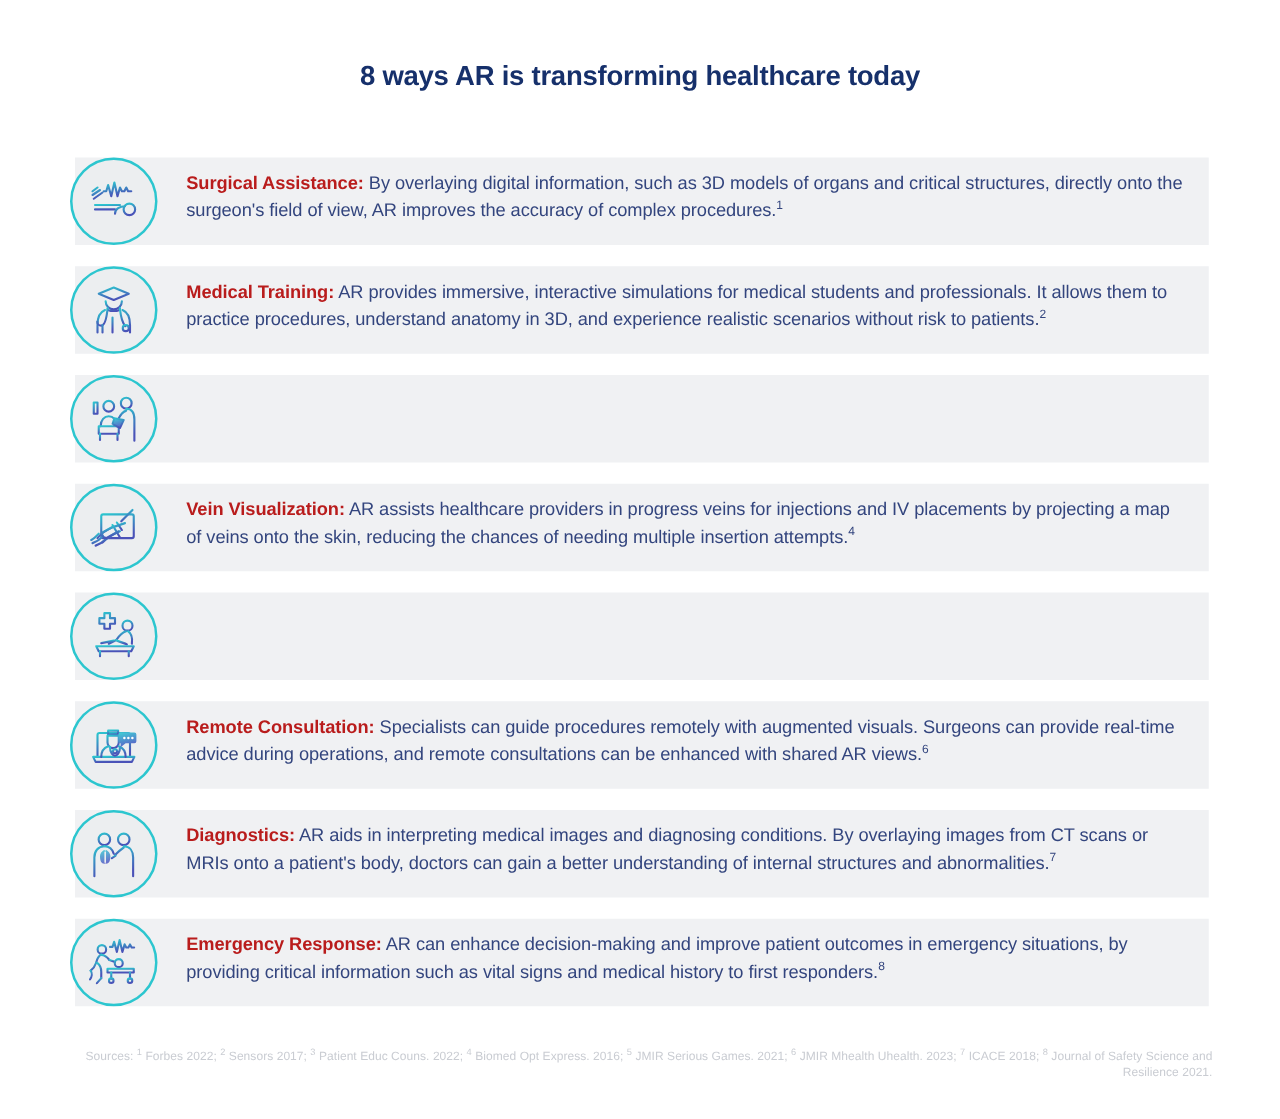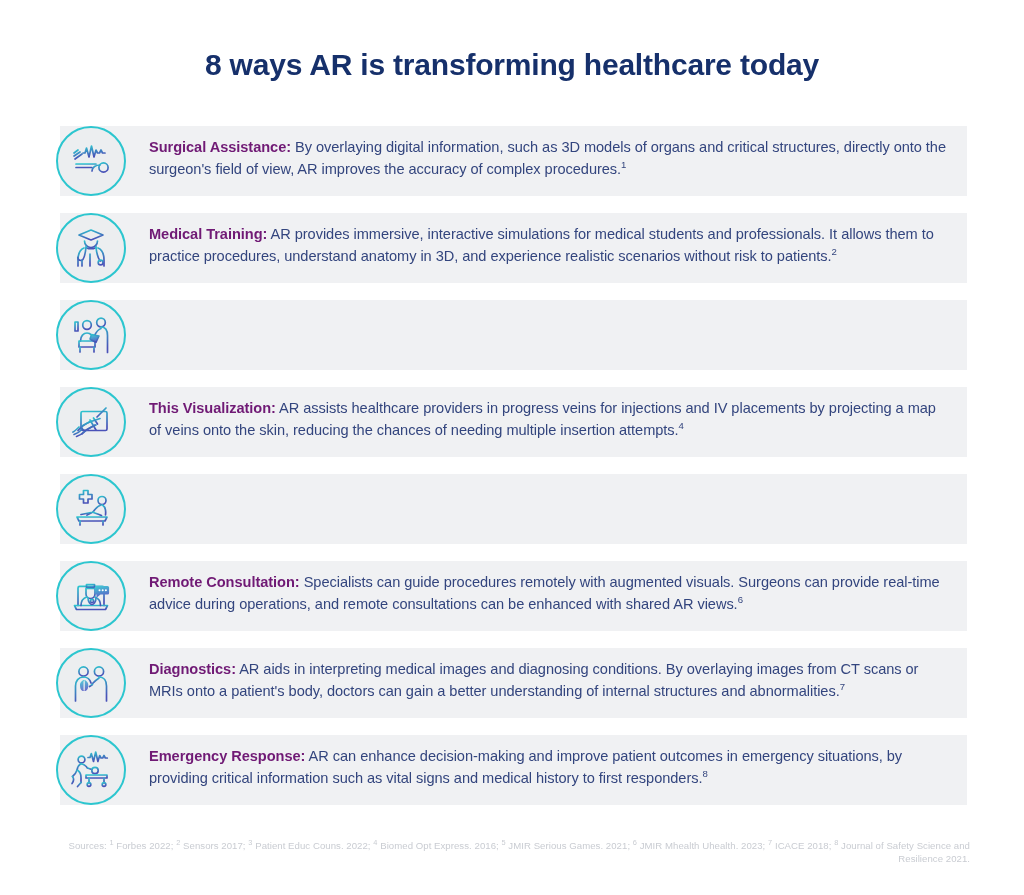--- a/index.html
+++ b/index.html
@@ -22,21 +22,21 @@
     box-sizing: border-box;
   }
 
   
   .title {
     position: absolute;
     top: 48px;
     left: 0;
     width: 1024px;
     text-align: center;
-    font-size: 30px;
+    font-size: 22px;
     font-weight: bold;
     color: #16306b;
     letter-spacing: -0.2px;
     white-space: nowrap;
   }
 
   
   .rows {
     position: absolute;
     top: 126px;
@@ -84,21 +84,21 @@
     left: 149px;
     top: 11px;
     width: 800px;
     font-size: 14.6px;
     line-height: 21.5px;
     color: #33457e;
     letter-spacing: -0.05px;
   }
 
   .row-text b {
-    color: #701a75;
+    color: #b91c1c;
     font-weight: bold;
   }
 
   .row-text sup {
     font-size: 9.6px;
     vertical-align: super;
     line-height: 0;
   }
 
   
@@ -229,21 +229,21 @@
             <path d="M10 31.5 c3 -4 8 -7 13 -9 l9 -3"></path>
             <path d="M14 35 c4 -4 9 -7 14 -9"></path>
             <path d="M27 26 l-9 5 a3 3 0 0 1 -4 -4 l9 -5"></path>
             <path d="M22 21 l6 10"></path>
             <path d="M29 18 l9 -9"></path>
             <path d="M25.5 19 l4 6"></path>
           </g>
         </svg>
       </div>
       <div class="row-text">
-        <b>This Visualization:</b><span> AR assists healthcare providers in progress veins for injections and IV placements by projecting a map of veins onto the skin, reducing the chances of needing multiple insertion attempts.</span><sup>4</sup>
+        <b>Vein Visualization:</b><span> AR assists healthcare providers in progress veins for injections and IV placements by projecting a map of veins onto the skin, reducing the chances of needing multiple insertion attempts.</span><sup>4</sup>
       </div>
     </div>
 
     <div class="row">
       <div class="row-band"></div>
       <div class="icon-wrap">
         <svg width="46" height="46" viewBox="0 0 46 46">
           <defs>
             <linearGradient id="g5" x1="0" y1="0" x2="0.3" y2="1">
               <stop offset="0%" stop-color="#2cc6cf"></stop>

